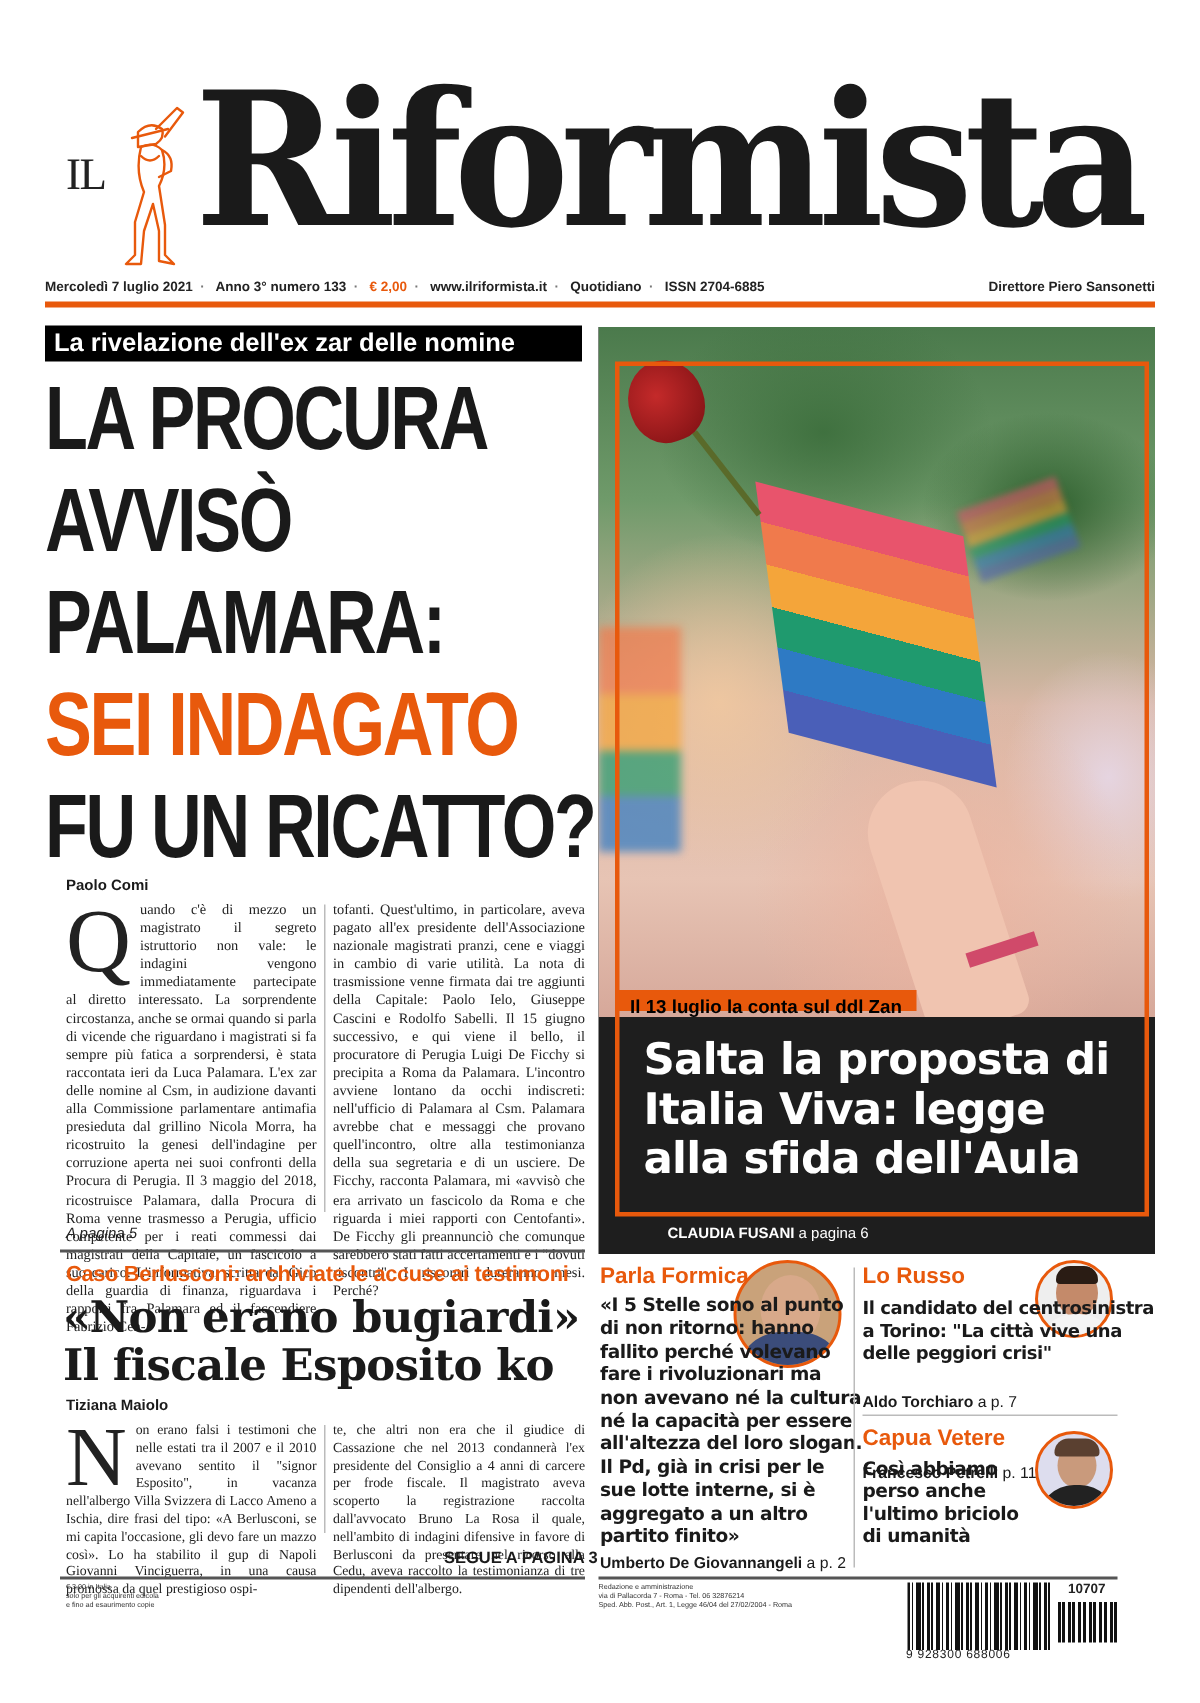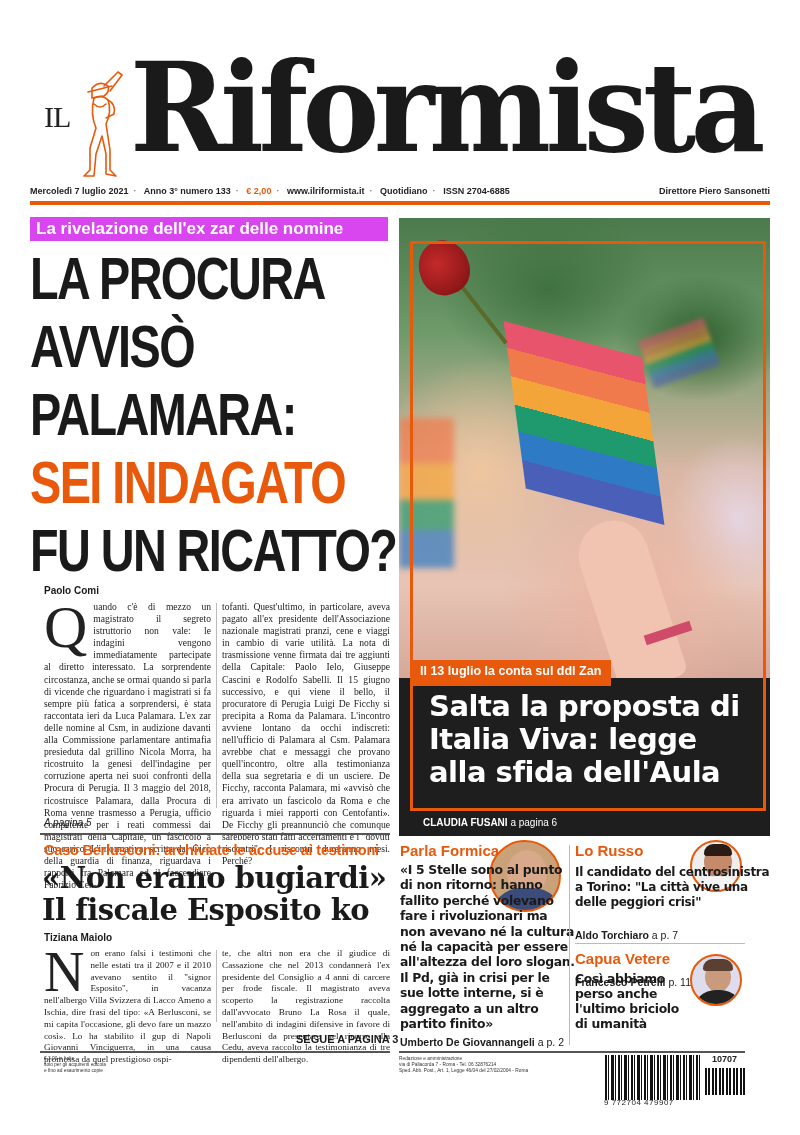--- a/index.html
+++ b/index.html
@@ -10,21 +10,21 @@
   .masthead { position: absolute; left: 30px; top: 60px; width: 740px; height: 125px; }
   .mast-il { position: absolute; left: 14px; top: 40px; font-family: "Liberation Serif", serif; font-size: 30px; color: #222; letter-spacing: -1px; }
   .mast-figure { position: absolute; left: 34px; top: 10px; width: 70px; height: 110px; }
   .mast-title { position: absolute; left: 100px; top: -14px; font-family: "DejaVu Serif", serif; font-weight: bold; font-size: 124px; letter-spacing: -6px; color: #1a1a1a; line-height: 1; transform: scaleX(0.93); transform-origin: left top; }
   .infoline { position: absolute; left: 30px; top: 186px; width: 740px; font-size: 9px; font-weight: bold; color: #222; display: flex; justify-content: space-between; }
   .infoline .left span.sep { margin: 0 5px; color: #777; }
   .infoline .price { color: #e8590c; }
   .orange-rule { position: absolute; left: 30px; top: 201px; width: 740px; height: 4px; background: #e8590c; }
 
   
-  .kicker-black { position: absolute; left: 30px; top: 217px; width: 358px; height: 24px; background: #d946ef; color: #fff; font-weight: bold; font-size: 17px; padding: 2px 6px; line-height: 20px; white-space: nowrap; }
+  .kicker-black { position: absolute; left: 30px; top: 217px; width: 358px; height: 24px; background: #000000; color: #fff; font-weight: bold; font-size: 17px; padding: 2px 6px; line-height: 20px; white-space: nowrap; }
   .headline { position: absolute; left: 30px; top: 245px; width: 370px; font-family: "Liberation Sans", sans-serif; font-weight: bold; font-size: 60px; line-height: 68px; letter-spacing: -2px; transform: scaleX(0.78); transform-origin: left top; white-space: nowrap; text-transform: uppercase; }
   .headline .line { display: block; height: 68px; color: #1a1a1a; width: 470px; }
   .headline .line.orange { color: #e8590c; }
 
   .byline { position: absolute; font-weight: bold; font-size: 10px; color: #1a1a1a; }
   .body-col { position: absolute; font-family: "Liberation Serif", serif; font-size: 9.6px; line-height: 12.1px; color: #222; text-align: justify; hyphens: auto; }
   .dropcap { float: left; font-family: "Liberation Serif", serif; font-size: 60px; line-height: 48px; margin: 2px 6px 0 0; font-weight: normal; color: #222; }
   .col-divider { position: absolute; width: 1px; background: #bbb; }
   .a-pagina { position: absolute; font-size: 10px; color: #222; font-style: italic; }
   .hrule { position: absolute; height: 2px; background: #555; }
@@ -45,23 +45,23 @@
     background: linear-gradient(180deg, #e8546c 0 16%, #f07a4c 16% 33%, #f4a53a 33% 50%, #1f9a6e 50% 66%, #2e7ac4 66% 83%, #4a5fb8 83% 100%); }
   .photo .flag2 { position: absolute; left: 245px; top: 110px; width: 70px; height: 50px; opacity: 0.55; filter: blur(2px); transform: rotate(-20deg);
     background: linear-gradient(180deg, #e8546c 0 16%, #f07a4c 16% 33%, #f4a53a 33% 50%, #1f9a6e 50% 66%, #2e7ac4 66% 83%, #4a5fb8 83% 100%); }
   .photo .blurband { position: absolute; left: 0; top: 200px; width: 55px; height: 150px; opacity: 0.7; filter: blur(3px);
     background: linear-gradient(180deg, #f07a4c 0 30%, #f4a53a 30% 55%, #1f9a6e 55% 75%, #2e7ac4 75% 100%); }
   .photo .rose { position: absolute; left: 20px; top: 22px; width: 50px; height: 55px; border-radius: 50% 50% 45% 45%; background: radial-gradient(circle at 40% 40%, #c42a2a, #7a0f12); transform: rotate(-20deg); }
   .photo .stem { position: absolute; left: 62px; top: 70px; width: 4px; height: 70px; background: #5a6a2a; transform: rotate(-38deg); transform-origin: top; }
   .photo .hand { position: absolute; left: 195px; top: 300px; width: 70px; height: 170px; border-radius: 35px 35px 10px 10px; background: #f0c4b0; transform: rotate(-18deg); }
   .photo .bracelet { position: absolute; left: 245px; top: 410px; width: 48px; height: 10px; background: #d04a6a; transform: rotate(-18deg); }
   .orange-frame { position: absolute; left: 11px; top: 23px; width: 356px; height: 570px; border: 3px solid #e8590c; }
-  .panel-kicker { position: absolute; left: 11px; top: 442px; height: 26px; background: #e8590c; color: #ffffff; font-weight: bold; font-size: 12.5px; padding: 3px 10px; line-height: 16px; white-space: nowrap; }
+  .panel-kicker { position: absolute; left: 11px; top: 442px; height: 14px; background: #e8590c; color: #000000; font-weight: bold; font-size: 12.5px; padding: 3px 10px; line-height: 16px; white-space: nowrap; }
   .panel-headline { position: absolute; left: 30px; top: 472px; width: 330px; color: #fff; font-weight: bold; font-size: 29px; line-height: 33px; font-family: "DejaVu Sans", sans-serif; letter-spacing: -0.5px; }
-  .panel-byline { position: absolute; left: 24px; top: 599px; color: #fff; font-size: 10px; }
+  .panel-byline { position: absolute; left: 46px; top: 599px; color: #fff; font-size: 10px; }
   .panel-byline b { font-weight: bold; }
 
   
   .orange-kicker { position: absolute; left: 44px; top: 842px; font-weight: bold; font-size: 14.5px; color: #e8590c; white-space: nowrap; letter-spacing: -0.2px; }
   .serif-headline { position: absolute; left: 42px; top: 862px; width: 350px; font-family: "DejaVu Serif", serif; font-weight: bold; font-size: 29px; line-height: 32px; letter-spacing: -0.5px; color: #1a1a1a; white-space: nowrap; }
 
   
   .box-label { position: absolute; font-weight: bold; font-size: 15px; color: #e8590c; white-space: nowrap; }
   .quote { position: absolute; font-weight: bold; font-size: 12.4px; line-height: 15.4px; color: #1a1a1a; font-family: "DejaVu Sans", sans-serif; letter-spacing: -0.3px; }
   .box-byline { position: absolute; font-size: 10.5px; color: #1a1a1a; white-space: nowrap; }
@@ -198,15 +198,15 @@
   <div>€ 3,00 in Italia</div>
   <div>solo per gli acquirenti edicola</div>
   <div>e fino ad esaurimento copie</div>
 </div>
 <div class="footer-small" style="left:399px; top:1056px;">
   <div>Redazione e amministrazione</div>
   <div>via di Pallacorda 7 - Roma - Tel. 06 32876214</div>
   <div>Sped. Abb. Post., Art. 1, Legge 46/04 del 27/02/2004 - Roma</div>
 </div>
 <div class="barcode"></div>
-<div class="barcode-digits">9  772704  479907</div>
+<div class="barcode-digits">9  928300  688006</div>
 <div class="issue-num">10707</div>
 <div class="barcode2"></div>
 
 </body></html>

